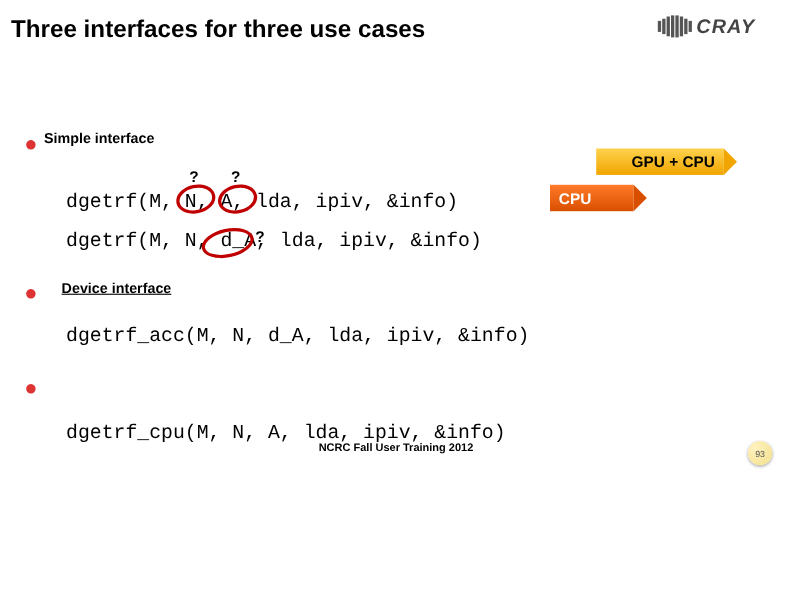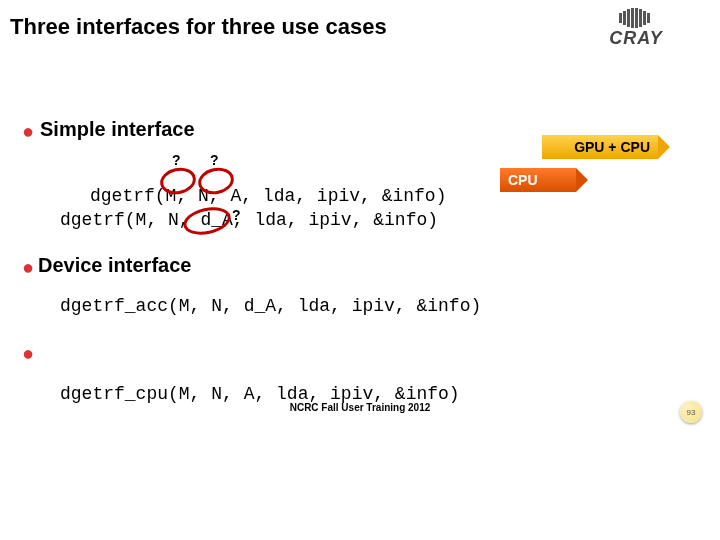--- a/index.html
+++ b/index.html
@@ -20,47 +20,46 @@
   }
   .title {
     position: absolute;
     left: 10px;
     top: 14px;
     font-size: 22px;
     font-weight: bold;
   }
   .logo {
     position: absolute;
-    right: 24px;
+    right: 2px;
     top: 8px;
     width: 120px;
     height: 32px;
     display: flex;
     align-items: center;
-    flex-direction: column;
   }
   .logo-bars {
     display: flex;
     align-items: center;
     gap: 1px;
     margin-right: 4px;
   }
   .logo-bar {
     width: 3px;
     background: #555;
   }
   .logo-text {
     font-size: 18px;
     font-weight: bold;
     font-style: italic;
     color: #444;
     letter-spacing: 1px;
   }
   .section-head {
-    font-size: 20px;
+    font-size: 13px;
     font-weight: bold;
     color: #000;
   }
   .bullet {
     position: absolute;
     font-size: 20px;
     color: #d33;
   }
   .code {
     font-family: "Courier New", Courier, monospace;
@@ -152,37 +151,37 @@
       <div class="logo-bar" style="height:18px"></div>
       <div class="logo-bar" style="height:14px"></div>
       <div class="logo-bar" style="height:10px"></div>
     </div>
     <span class="logo-text">CRAY</span>
   </div>
 
   <span class="bullet" style="left:22px; top:120px;">●</span>
   <div class="section-head" style="position:absolute; left:40px; top:118px;">Simple interface</div>
 
-  <div class="code" style="position:absolute; left:60px; top:186px;margin-left:30px;">dgetrf(M, N, A, lda, ipiv, &amp;info)</div>
+  <div class="code" style="position:absolute; left:60px; top:174px;">dgetrf(M, N, A, lda, ipiv, &amp;info)</div>
   <div class="code" style="position:absolute; left:60px; top:210px;">dgetrf(M, N, d_A, lda, ipiv, &amp;info)</div>
 
   <div class="ring" style="left:160px; top:168px;"></div>
   <span class="qmark" style="left:172px; top:152px;">?</span>
 
   <div class="ring" style="left:198px; top:168px;"></div>
   <span class="qmark" style="left:210px; top:152px;">?</span>
 
   <div class="ring" style="left:183px; top:208px; width:42px;"></div>
   <span class="qmark" style="left:232px; top:207px;">?</span>
 
   <div class="badge badge-gpucpu" style="left:542px; top:135px;text-align:right;">GPU + CPU</div>
   <div class="badge badge-cpu" style="left:500px; top:168px;">CPU</div>
 
   <span class="bullet" style="left:22px; top:256px;">●</span>
-  <div class="section-head" style="position:absolute; left:38px; top:254px;">Device interface</div>
+  <div class="section-head" style="position:absolute; left:56px; top:254px;text-decoration:underline;">Device interface</div>
   <div class="code" style="position:absolute; left:60px; top:296px;">dgetrf_acc(M, N, d_A, lda, ipiv, &amp;info)</div>
 
   <span class="bullet" style="left:22px; top:342px;">●</span>
   <div class="code" style="position:absolute; left:60px; top:384px;">dgetrf_cpu(M, N, A, lda, ipiv, &amp;info)</div>
 
   <div class="footer">NCRC Fall User Training 2012</div>
   <div class="pagecircle">93</div>
 
 </div>
 

